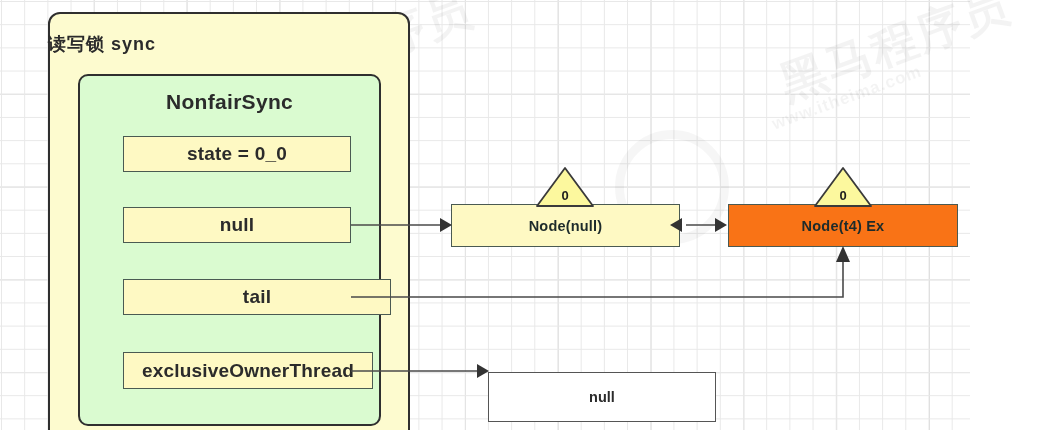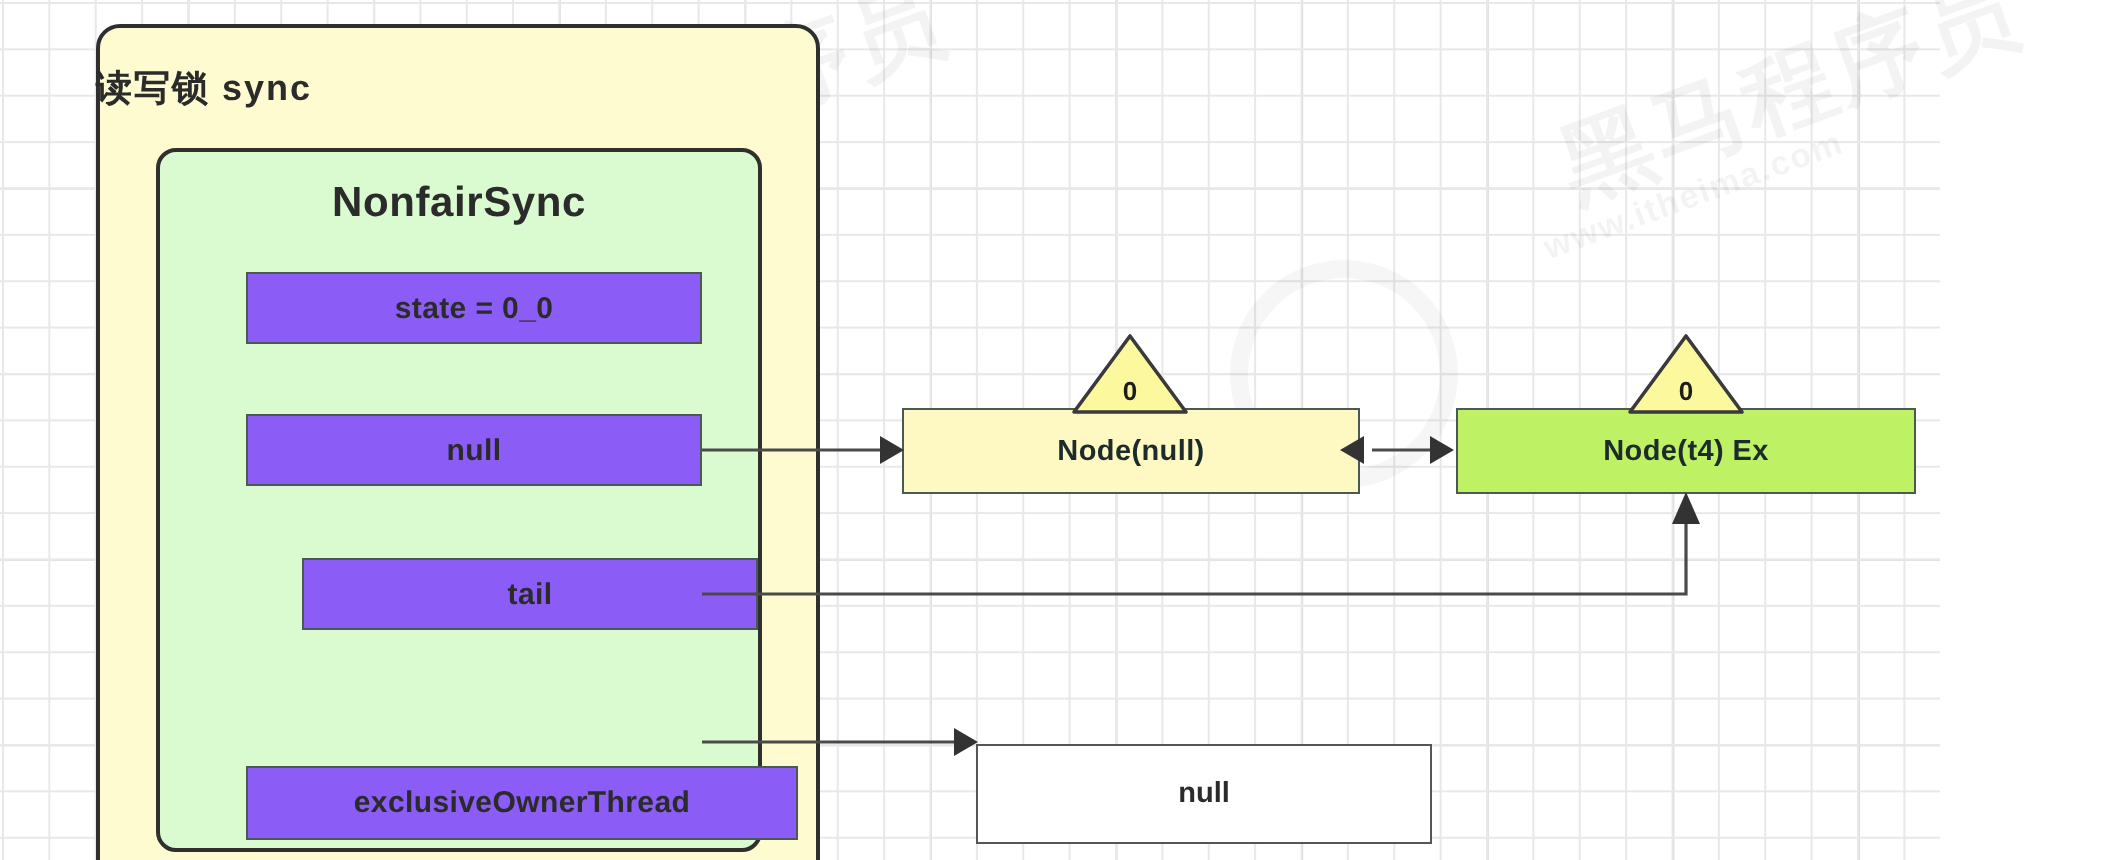--- a/index.html
+++ b/index.html
@@ -83,36 +83,36 @@
   }
   .title-en {
     position: absolute;
     font-size: 21px;
     font-weight: bold;
     color: #2b2b2b;
     letter-spacing: 0.3px;
     white-space: nowrap;
   }
   .field-box {
-    background: #8b5cf6;
+    background: #fef9c3;
     border: 1.8px solid #4a5a52;
-    font-size: 15px;
+    font-size: 19px;
     font-weight: bold;
     color: #2b2b2b;
     letter-spacing: 0.2px;
   }
   .node-box {
     border: 1.8px solid #4a5a52;
     font-size: 14.5px;
     font-weight: bold;
     color: #1d2b2b;
     letter-spacing: 0.2px;
   }
   .node-a { background: #fef9c3; }
-  .node-b { background: #bef264; }
+  .node-b { background: #f97316; }
   .plain-box {
     background: #ffffff;
     border: 1.8px solid #555555;
     font-size: 14.5px;
     font-weight: bold;
     color: #2b2b2b;
   }
   
   #wires {
     position: absolute;
@@ -156,22 +156,22 @@
   <div class="wm wm-url" style="left:768px; top:88px; transform:rotate(-20deg);">www.itheima.com</div>
 
   <div class="box outer-yellow" style="left:48px; top:12px; width:362px; height:430px;"></div>
   <div class="title-cn" style="left:48px; top:32px; width:362px; text-align:left;">读写锁 sync</div>
 
   <div class="box inner-green" style="left:78px; top:74px; width:303px; height:352px;"></div>
   <div class="title-en" style="left:78px; top:90px; width:303px; text-align:center;">NonfairSync</div>
 
   <div class="box field-box" style="left:123px; top:136px; width:228px; height:36px;">state = 0_0</div>
   <div class="box field-box" style="left:123px; top:207px; width:228px; height:36px;">null</div>
-  <div class="box field-box" style="left:123px; top:279px; width:228px; height:36px;margin-left:28px;">tail</div>
-  <div class="box field-box" style="left:123px; top:352px; width:276px; height:37px;margin-top:31px;">exclusiveOwnerThread</div>
+  <div class="box field-box" style="left:123px; top:279px; width:268px; height:36px;">tail</div>
+  <div class="box field-box" style="left:123px; top:352px; width:250px; height:37px;">exclusiveOwnerThread</div>
 
   <div class="box node-box node-a" style="left:451px; top:204px; width:229px; height:43px;">Node(null)</div>
   <div class="box node-box node-b" style="left:728px; top:204px; width:230px; height:43px;">Node(t4) Ex</div>
 
   <div class="box plain-box" style="left:488px; top:372px; width:228px; height:50px;text-align:right;">null</div>
 
   <svg id="wires">
 
     <path class="wire" d="M351,225 L440,225"></path>
     <polygon class="ahead" points="440,218 452,225 440,232"></polygon>

